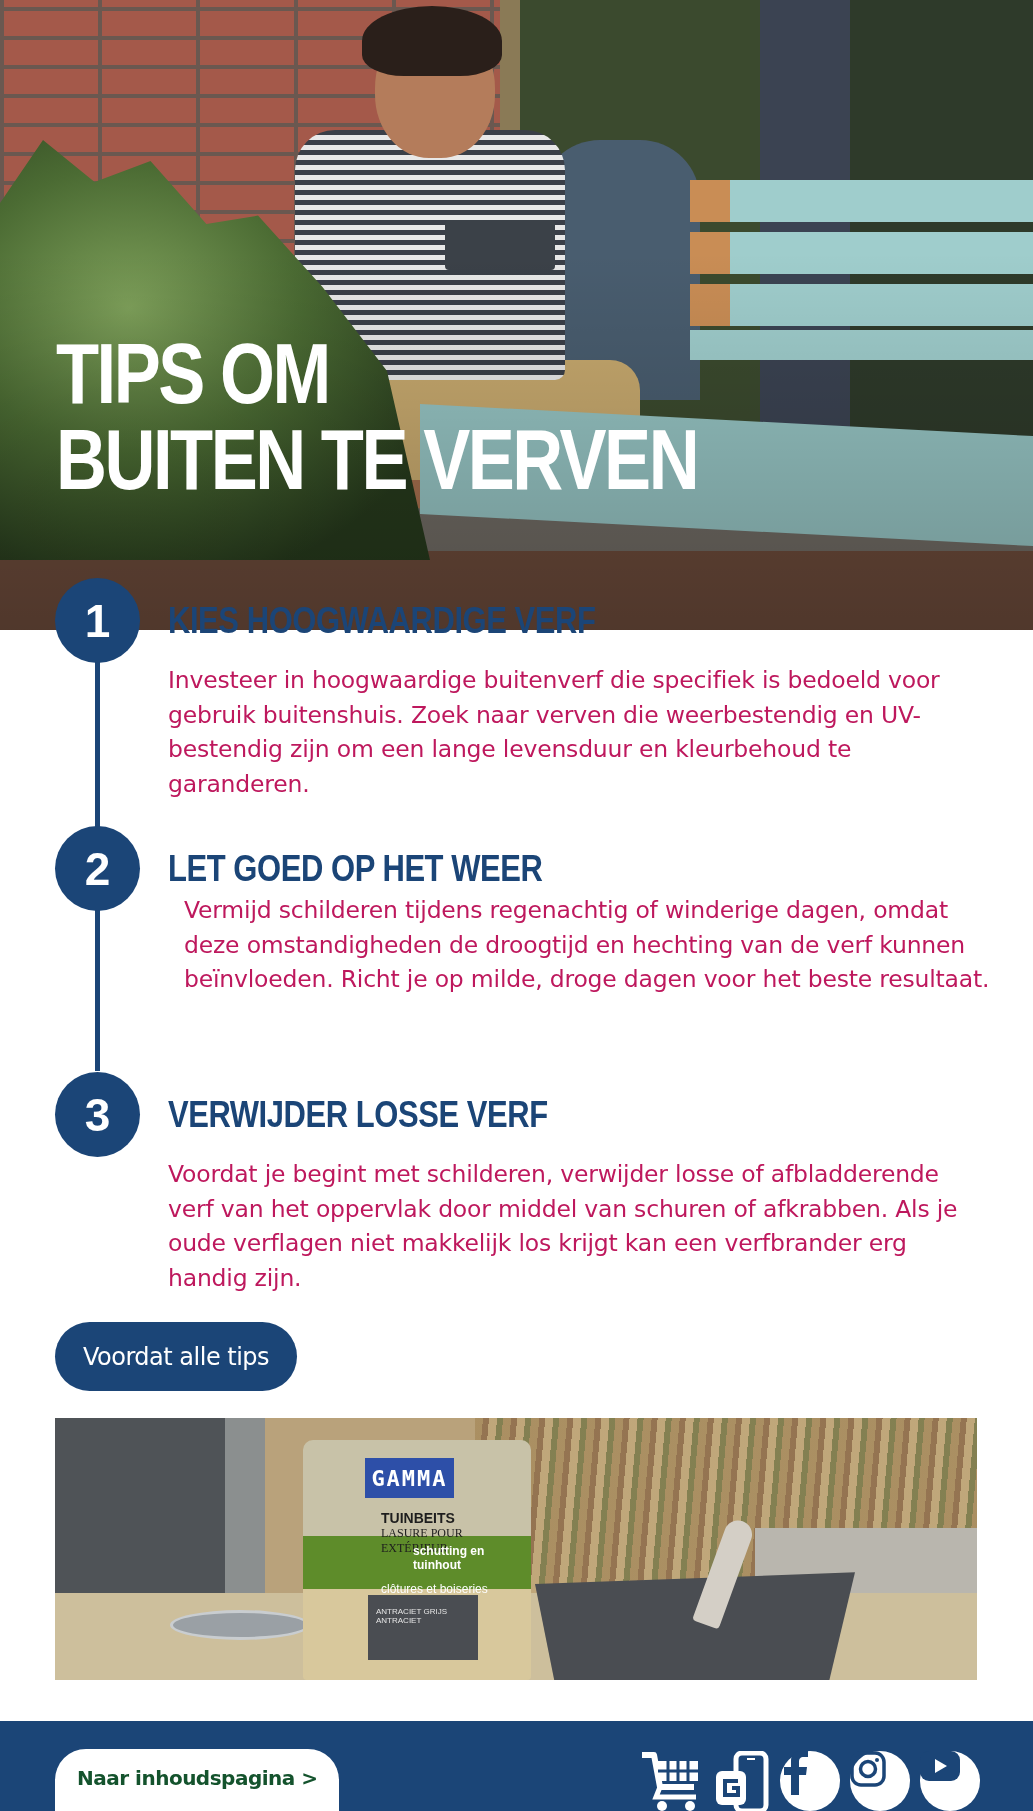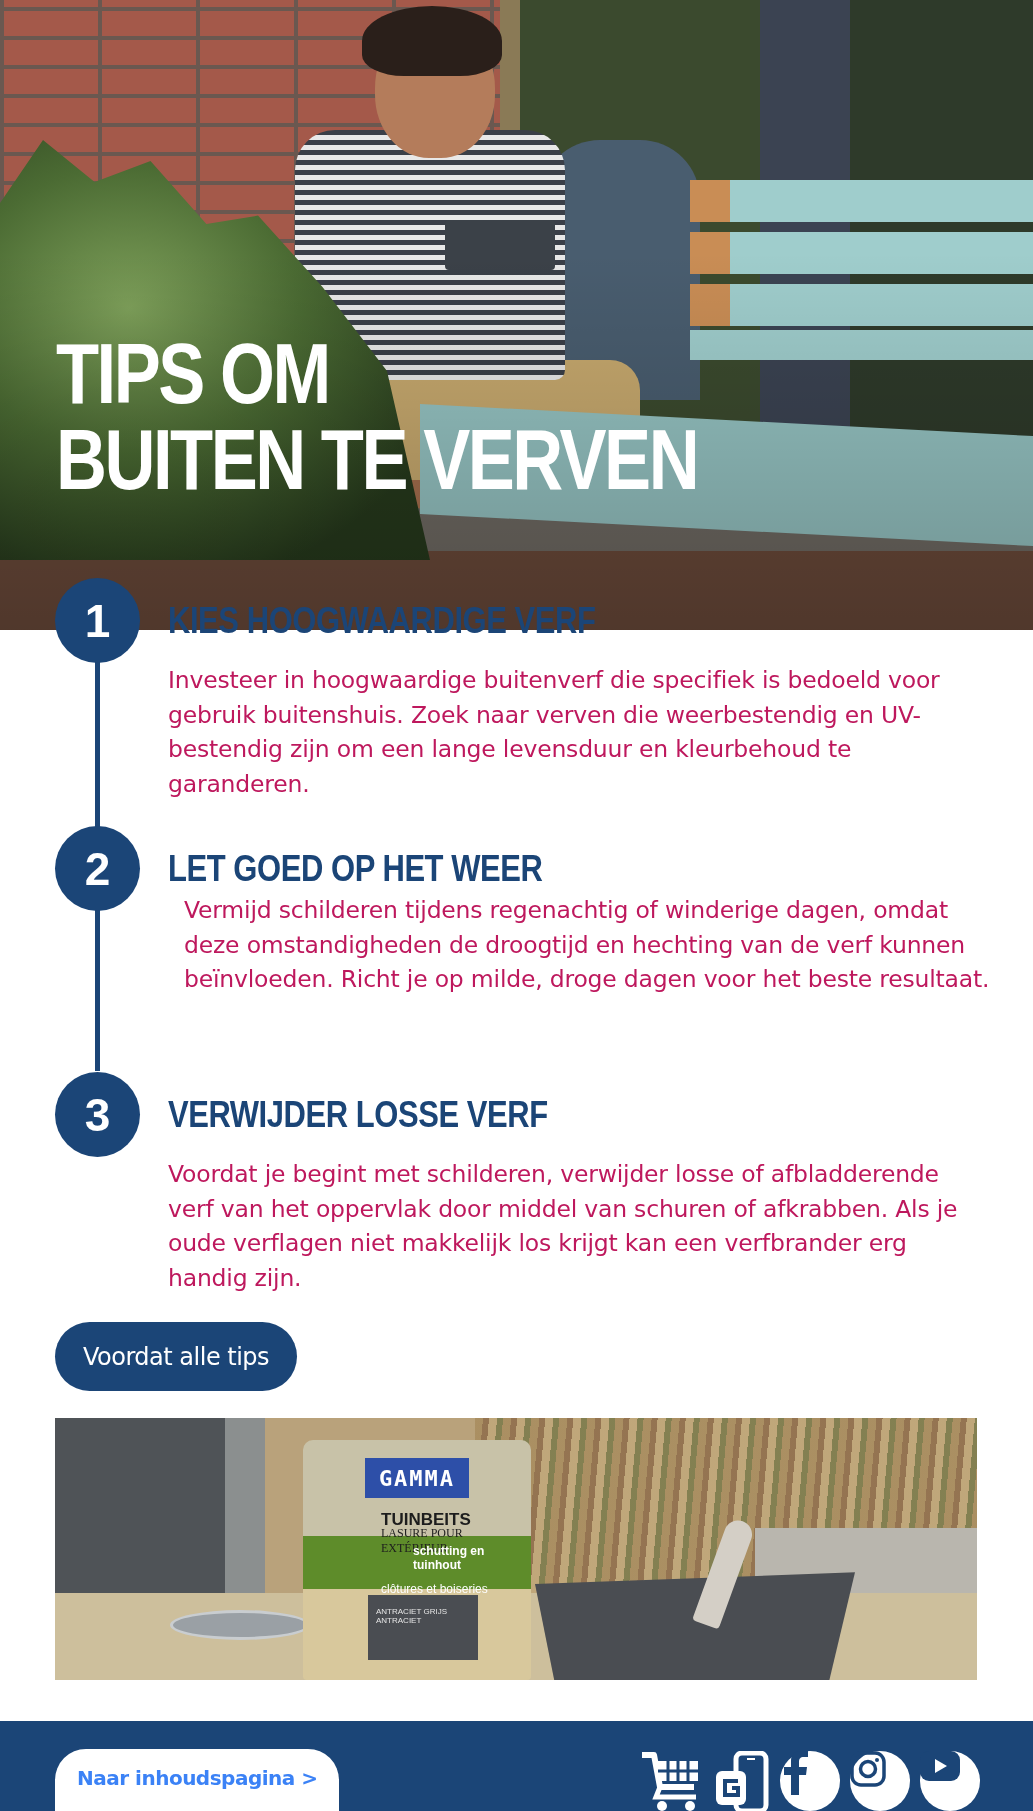--- a/index.html
+++ b/index.html
@@ -58,37 +58,37 @@
     
     .product { position: absolute; left: 55px; top: 1418px; width: 922px; height: 262px; overflow: hidden;
       background: linear-gradient(90deg, #4f5357 0 170px, #8b8f8f 170px 210px, #b9a27b 210px 100%); }
     .product .foliage { position: absolute; left: 420px; top: 0; width: 502px; height: 190px;
       background: repeating-linear-gradient(95deg, #a88c5e 0 8px, #8e6c4a 8px 14px, #c1a87a 14px 22px, #7a7a4a 22px 28px); opacity: .85; }
     .product .path { position: absolute; left: 700px; top: 110px; width: 222px; height: 152px; background: #b9b6ae; }
     .product .table { position: absolute; left: 0; top: 175px; width: 922px; height: 87px; background: #cdbf9c; }
     .product .lid { position: absolute; left: 115px; top: 192px; width: 140px; height: 30px; border-radius: 50%; background: #9aa0a5; border: 3px solid #c9cdd0; }
     .product .can { position: absolute; left: 248px; top: 22px; width: 228px; height: 240px; border-radius: 10px 10px 4px 4px;
       background: linear-gradient(180deg, #c8c2a8 0 40%, #5e8c2a 40% 62%, #d8c89c 62% 100%); }
-    .product .can-label { position: absolute; left: 62px; top: 18px; width: 104px; height: 40px; background: #2d4fa8;
+    .product .can-label { position: absolute; left: 62px; top: 18px; width: 89px; height: 40px; background: #2d4fa8;
       color: #fff; font-family: "DejaVu Sans Mono", monospace; font-weight: 700; font-size: 22px; letter-spacing: 2px;
       display: flex; align-items: center; justify-content: center; }
-    .product .can-title { position: absolute; left: 78px; top: 70px; color: #1d1d1d; font-family: "Liberation Sans", sans-serif; font-weight: 700; font-size: 17px; }
+    .product .can-title { position: absolute; left: 78px; top: 70px; color: #1d1d1d; font-family: "Liberation Sans", sans-serif; font-weight: 700; font-size: 14px; }
     .product .can-sub { position: absolute; left: 78px; top: 86px; color: #1d1d1d; font-family: Liberation Serif, serif; font-size: 12px; }
     .product .can-green1 { position: absolute; left: 78px; top: 104px; color: #fff; font-family: "Liberation Sans", sans-serif; font-weight: 700; font-size: 12px; margin-left: 32px; }
     .product .can-green2 { position: absolute; left: 78px; top: 134px; color: #fff; font-family: "Liberation Sans", sans-serif; font-size: 12px; margin-top: 8px; }
     .product .can-swatch { position: absolute; left: 65px; top: 155px; width: 110px; height: 65px; background: #4a4d52;
       color: #e6e6e6; font-family: "Liberation Sans", sans-serif; font-size: 8px; padding: 12px 8px; }
     .product .tray { position: absolute; left: 480px; top: 145px; width: 320px; height: 117px; background: #4a4d52; border-radius: 6px;
       clip-path: polygon(0 18%, 100% 8%, 92% 100%, 6% 100%); }
     .product .brush { position: absolute; left: 655px; top: 100px; width: 28px; height: 110px; background: #d4cfc6; border-radius: 14px 14px 4px 4px; transform: rotate(20deg); }
 
     
     .footer { position: absolute; left: 0; top: 1721px; width: 1033px; height: 90px; background: #1b4577; }
     .toc-button { position: absolute; left: 55px; top: 28px; width: 284px; height: 62px; border-radius: 31px 31px 0 0;
-      background: #fff; color: #3b82f6; font-family: "DejaVu Sans", sans-serif; font-weight: 700; font-size: 20px; letter-spacing: -0.5px;
+      background: #fff; color: #14532d; font-family: "DejaVu Sans", sans-serif; font-weight: 700; font-size: 20px; letter-spacing: -0.5px;
       display: flex; align-items: center; padding-left: 22px; padding-bottom: 4px; border: none; border-bottom-left-radius: 0; }
     .footer-icons { position: absolute; left: 640px; top: 30px; height: 60px; display: flex; align-items: flex-start; gap: 10px; }
     .footer-icons .icon { display: block; }
     .circle-icon { width: 60px; height: 60px; border-radius: 50%; background: #fff; display: flex; align-items: center; justify-content: center; }
   </style>
 </head>
 <body>
 
 <section class="hero">
   <div class="bricks"></div>

